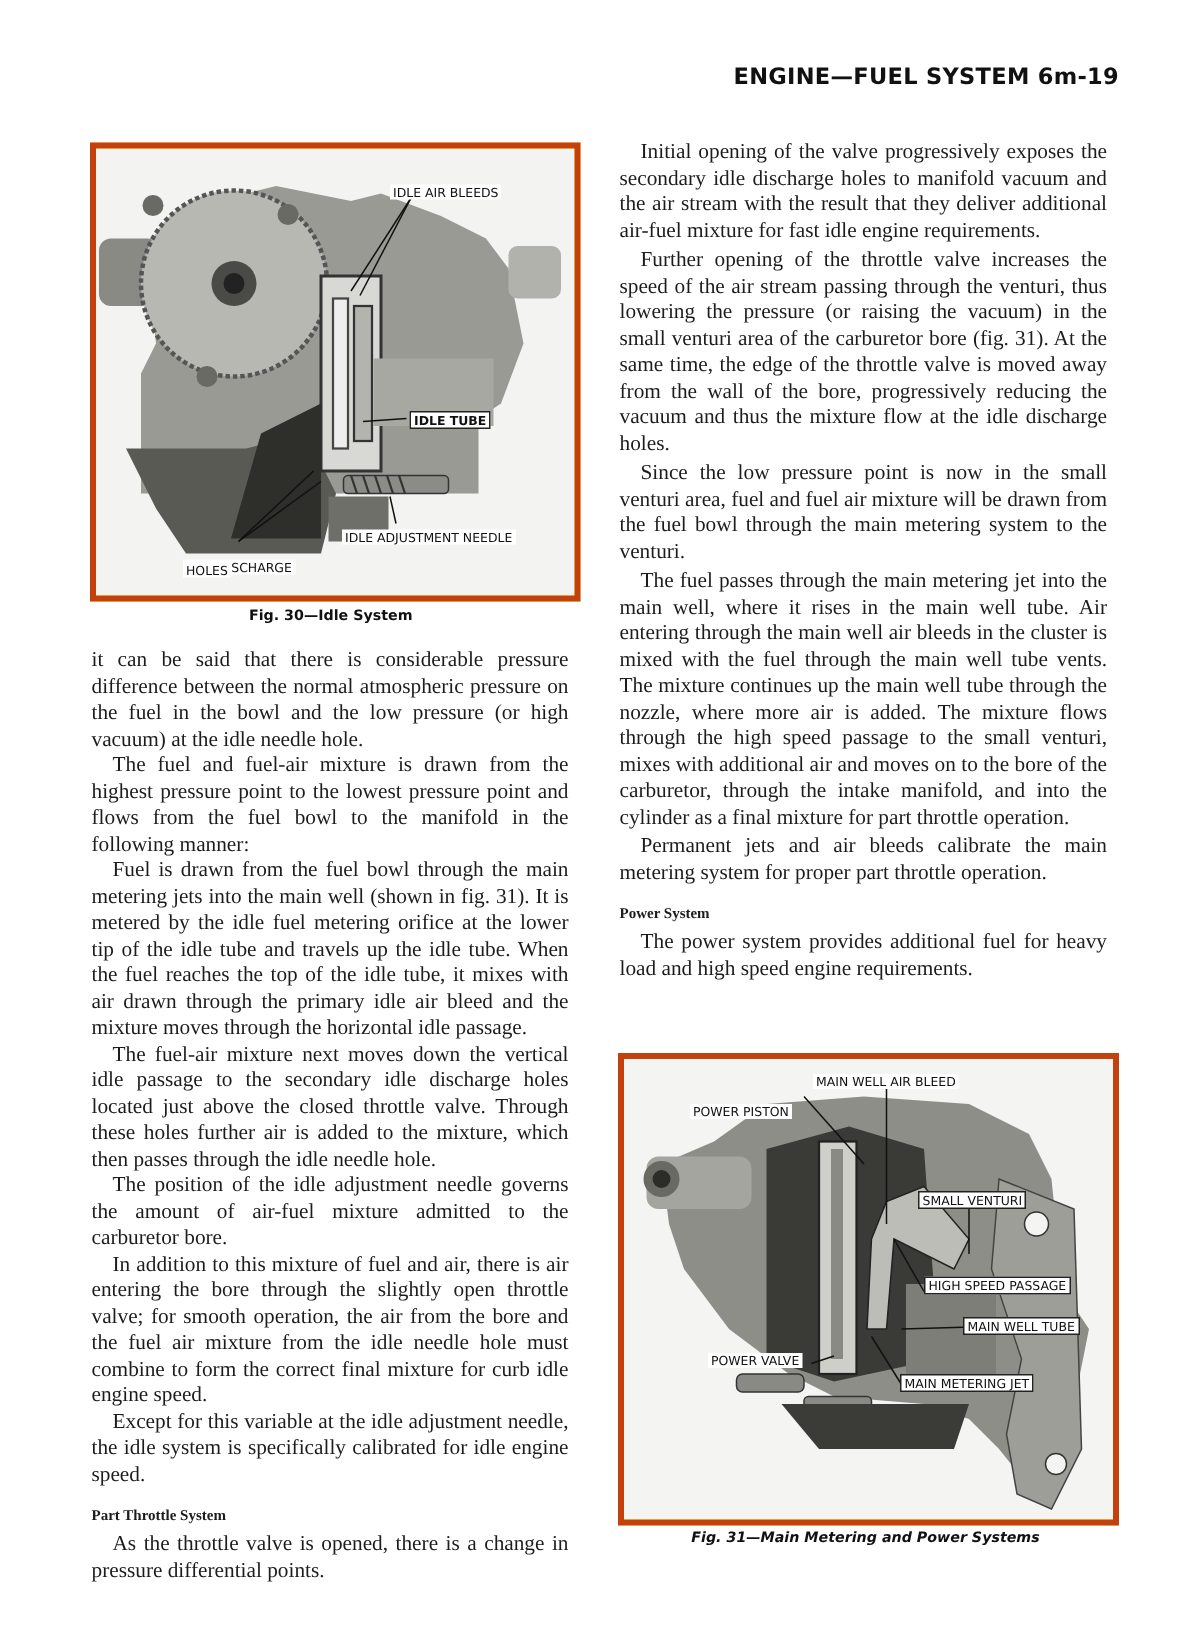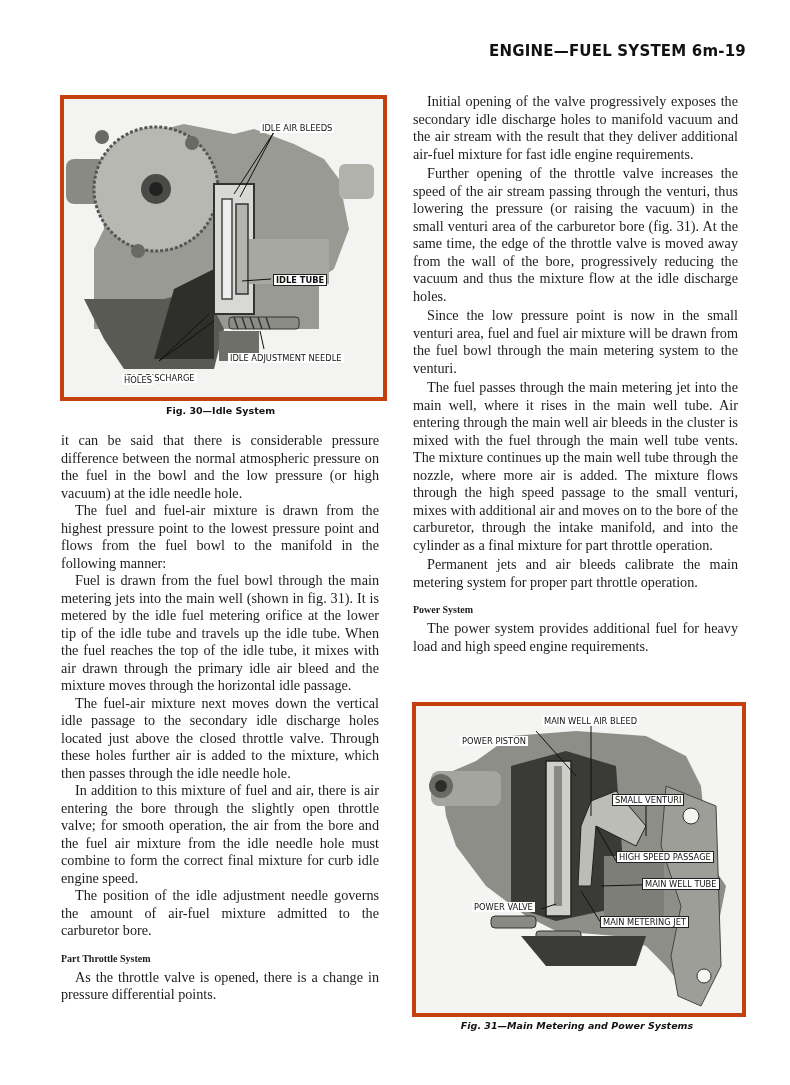--- a/index.html
+++ b/index.html
@@ -71,22 +71,23 @@
   <span class="lbl boxed" style="left:58px; top:274px;">IDLE DISCHARGE</span>
   <span class="lbl boxed" style="left:58px; top:276px;">HOLES</span>
 </div>
 <div class="caption cap30">Fig. 30—Idle System</div>
 
 <div class="col left">
   <p class="noindent">it can be said that there is considerable pressure difference between the normal atmospheric pressure on the fuel in the bowl and the low pressure (or high vacuum) at the idle needle hole.</p>
   <p>The fuel and fuel-air mixture is drawn from the highest pressure point to the lowest pressure point and flows from the fuel bowl to the manifold in the following manner:</p>
   <p>Fuel is drawn from the fuel bowl through the main metering jets into the main well (shown in fig. 31). It is metered by the idle fuel metering orifice at the lower tip of the idle tube and travels up the idle tube. When the fuel reaches the top of the idle tube, it mixes with air drawn through the primary idle air bleed and the mixture moves through the horizontal idle passage.</p>
   <p>The fuel-air mixture next moves down the vertical idle passage to the secondary idle discharge holes located just above the closed throttle valve. Through these holes further air is added to the mixture, which then passes through the idle needle hole.</p>
+  <p>The position of the idle adjustment needle governs the amount of air-fuel mixture admitted to the carburetor bore.</p>
   <p>In addition to this mixture of fuel and air, there is air entering the bore through the slightly open throttle valve; for smooth operation, the air from the bore and the fuel air mixture from the idle needle hole must combine to form the correct final mixture for curb idle engine speed.</p>
-  <p>The position of the idle adjustment needle governs the amount of air-fuel mixture admitted to the carburetor bore.</p>
+  <p>Except for this variable at the idle adjustment needle, the idle system is specifically calibrated for idle engine speed.</p>
   <h3>Part Throttle System</h3>
   <p>As the throttle valve is opened, there is a change in pressure differential points.</p>
 </div>
 
 <div class="col right">
   <p>Initial opening of the valve progressively exposes the secondary idle discharge holes to manifold vacuum and the air stream with the result that they deliver additional air-fuel mixture for fast idle engine requirements.</p>
   <p>Further opening of the throttle valve increases the speed of the air stream passing through the venturi, thus lowering the pressure (or raising the vacuum) in the small venturi area of the carburetor bore (fig. 31). At the same time, the edge of the throttle valve is moved away from the wall of the bore, progressively reducing the vacuum and thus the mixture flow at the idle discharge holes.</p>
   <p>Since the low pressure point is now in the small venturi area, fuel and fuel air mixture will be drawn from the fuel bowl through the main metering system to the venturi.</p>
   <p>The fuel passes through the main metering jet into the main well, where it rises in the main well tube. Air entering through the main well air bleeds in the cluster is mixed with the fuel through the main well tube vents. The mixture continues up the main well tube through the nozzle, where more air is added. The mixture flows through the high speed passage to the small venturi, mixes with additional air and moves on to the bore of the carburetor, through the intake manifold, and into the cylinder as a final mixture for part throttle operation.</p>
   <p>Permanent jets and air bleeds calibrate the main metering system for proper part throttle operation.</p>

